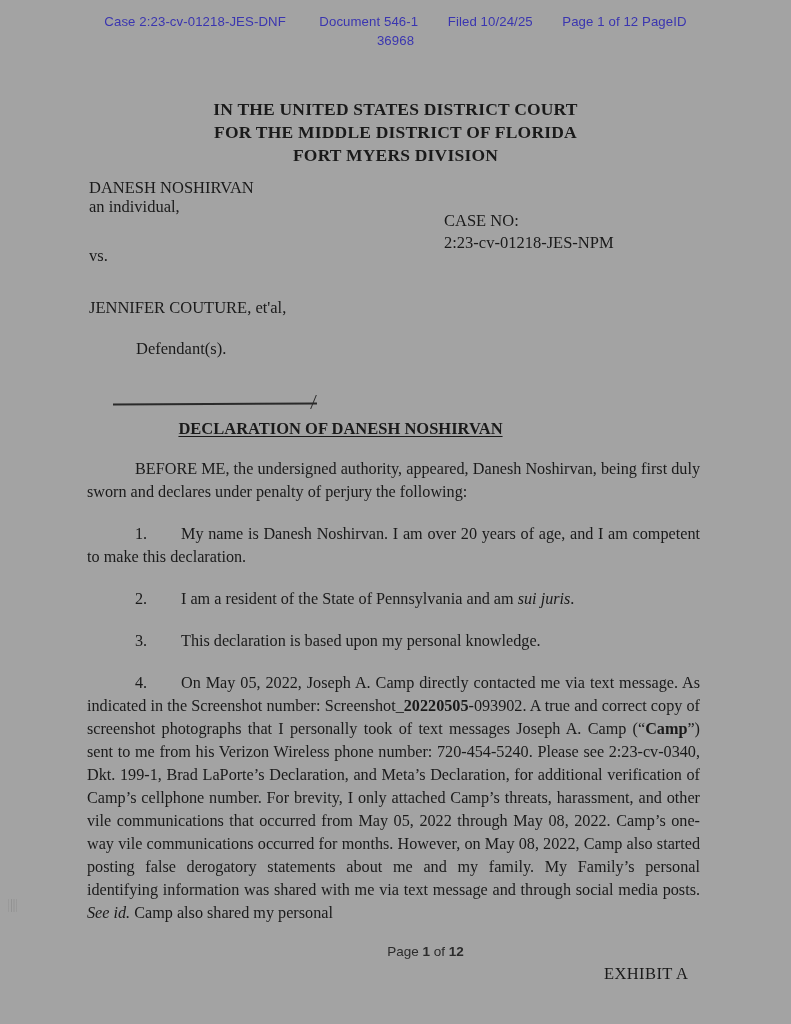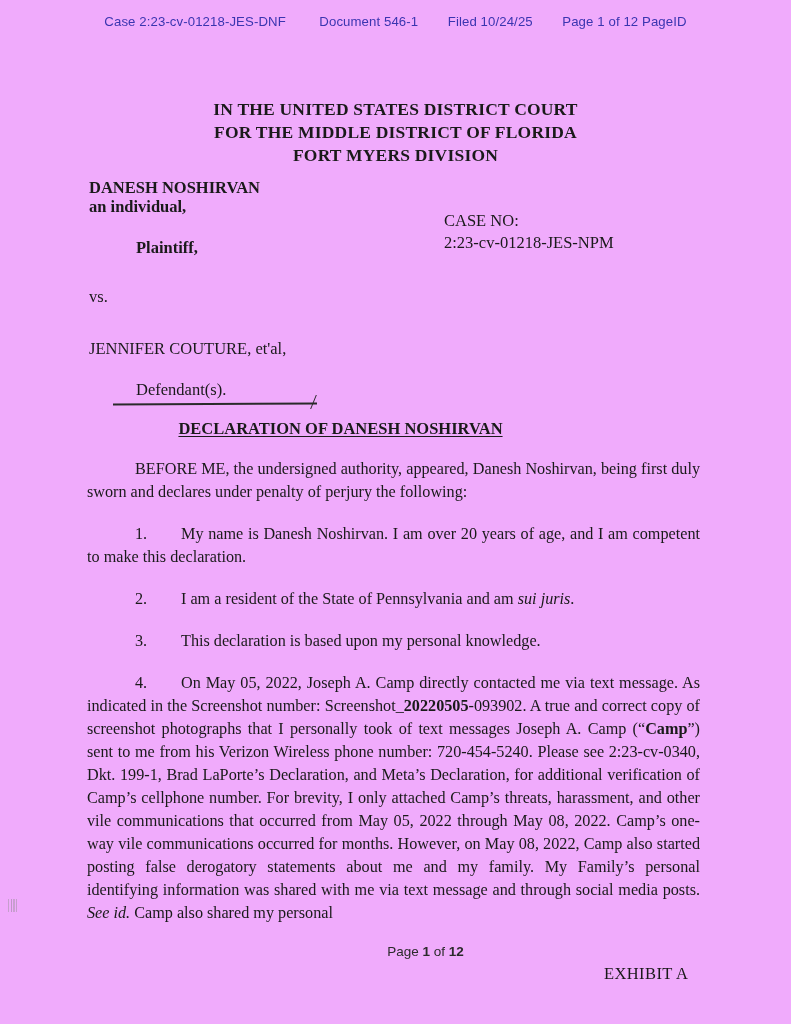--- a/index.html
+++ b/index.html
@@ -10,21 +10,21 @@
   }
   body {
     font-family: "Liberation Serif", "DejaVu Serif", serif;
     color: #1a1a1a;
   }
   .page {
     position: relative;
     width: 791px;
     height: 1024px;
     margin: 0 auto;
-    background: #f0abfc;
+    background: #a3a3a3;
     overflow: hidden;
   }
 
   
   .ecf-header {
     position: absolute;
     top: 12px;
     left: 0;
     width: 791px;
     text-align: center;
@@ -58,21 +58,20 @@
     position: absolute;
     top: 178px;
     left: 89px;
     width: 620px;
     font-size: 16.5px;
     line-height: 19px;
   }
   .caption-row {
     position: relative;
     min-height: 1px;
-    font-weight: bold;
   }
   .plaintiff-name { margin: 0; }
   .plaintiff-sub { margin: 0 0 0 0; }
   .party-role {
     margin: 22px 0 0 47px;
   }
   .vs-line { margin: 30px 0 0 0; }
   .defendant-name { margin: 33px 0 0 0; }
   .defendant-role { margin: 22px 0 0 47px; }
 
@@ -198,33 +197,33 @@
 <div class="page">
 
   <div class="ecf-header">
     <span class="seg">Case 2:23-cv-01218-JES-DNF</span>
     <span class="ecf-gap-lg"></span>
     <span class="seg">Document 546-1</span>
     <span class="ecf-gap-md"></span>
     <span class="seg">Filed 10/24/25</span>
     <span class="ecf-gap-md"></span>
     <span class="seg">Page 1 of 12 PageID</span>
+    <span class="ecf-line2">36968</span>
   </div>
 
   <div class="court-title">
     <div>IN THE UNITED STATES DISTRICT COURT</div>
     <div>FOR THE MIDDLE DISTRICT OF FLORIDA</div>
     <div>FORT MYERS DIVISION</div>
   </div>
 
   <div class="caption">
     <div class="caption-row">
       <div class="plaintiff-name">DANESH NOSHIRVAN</div>
       <div class="plaintiff-sub">an individual,</div>
-      <div class="party-role">Plaintiff,</div>
     </div>
     <div class="vs-line">vs.</div>
     <div class="defendant-name">JENNIFER COUTURE, et'al,</div>
     <div class="defendant-role">Defendant(s).</div>
 
     <div class="caseno">
       <div>CASE NO:</div>
       <div>2:23-cv-01218-JES-NPM</div>
     </div>
   </div>

